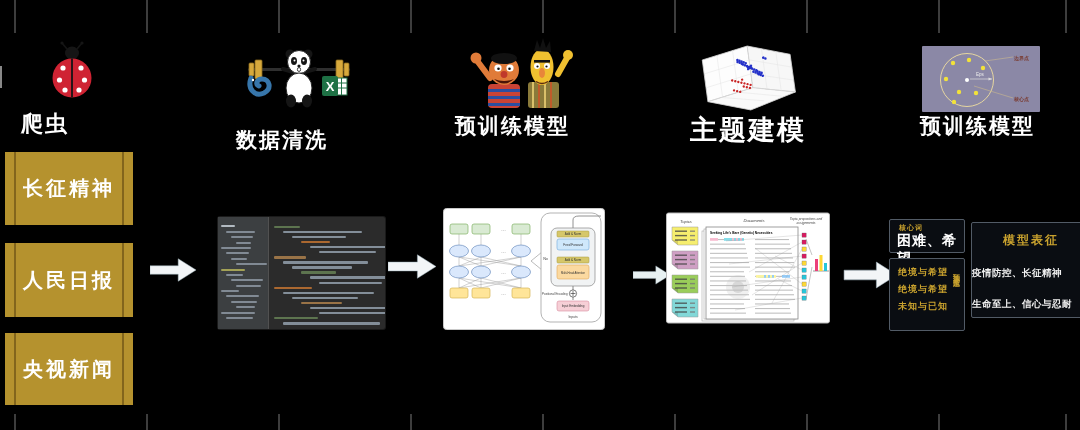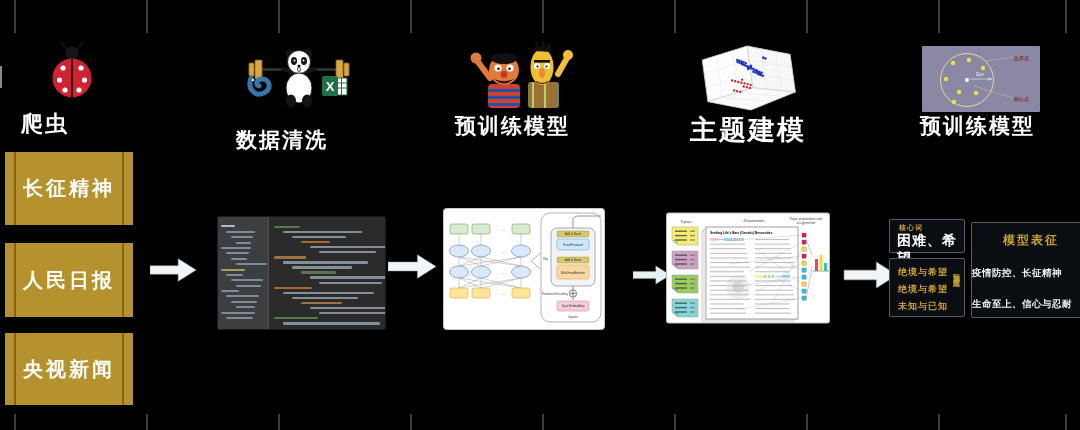--- a/index.html
+++ b/index.html
@@ -510,21 +510,21 @@
       <rect x="153.5" y="44" width="3" height="16" fill="#fdd835"></rect>
       <rect x="158" y="52" width="3" height="8" fill="#26c6da"></rect>
     </g>
   </svg>
 
   <div class="pred-box" style="left:889px;top:219px;width:76px;height:34px">
     <div class="pred-core-title">核心词</div>
     <div class="pred-core-words">困难、希望</div>
   </div>
 
-  <div class="pred-box" style="left:889px;top:258px;width:76px;height:59px">
+  <div class="pred-box" style="left:889px;top:258px;width:76px;height:73px">
     <div class="pred-theme-wrap">
       <div class="pred-theme">绝境与希望</div>
       <div class="pred-theme">绝境与希望</div>
       <div class="pred-theme">未知与已知</div>
     </div>
     <div class="pred-side-label">预测主题</div>
   </div>
 
   <div class="pred-box" style="left:971px;top:222px;width:120px;height:96px">
     <div class="pred-model-title">模型表征</div>

